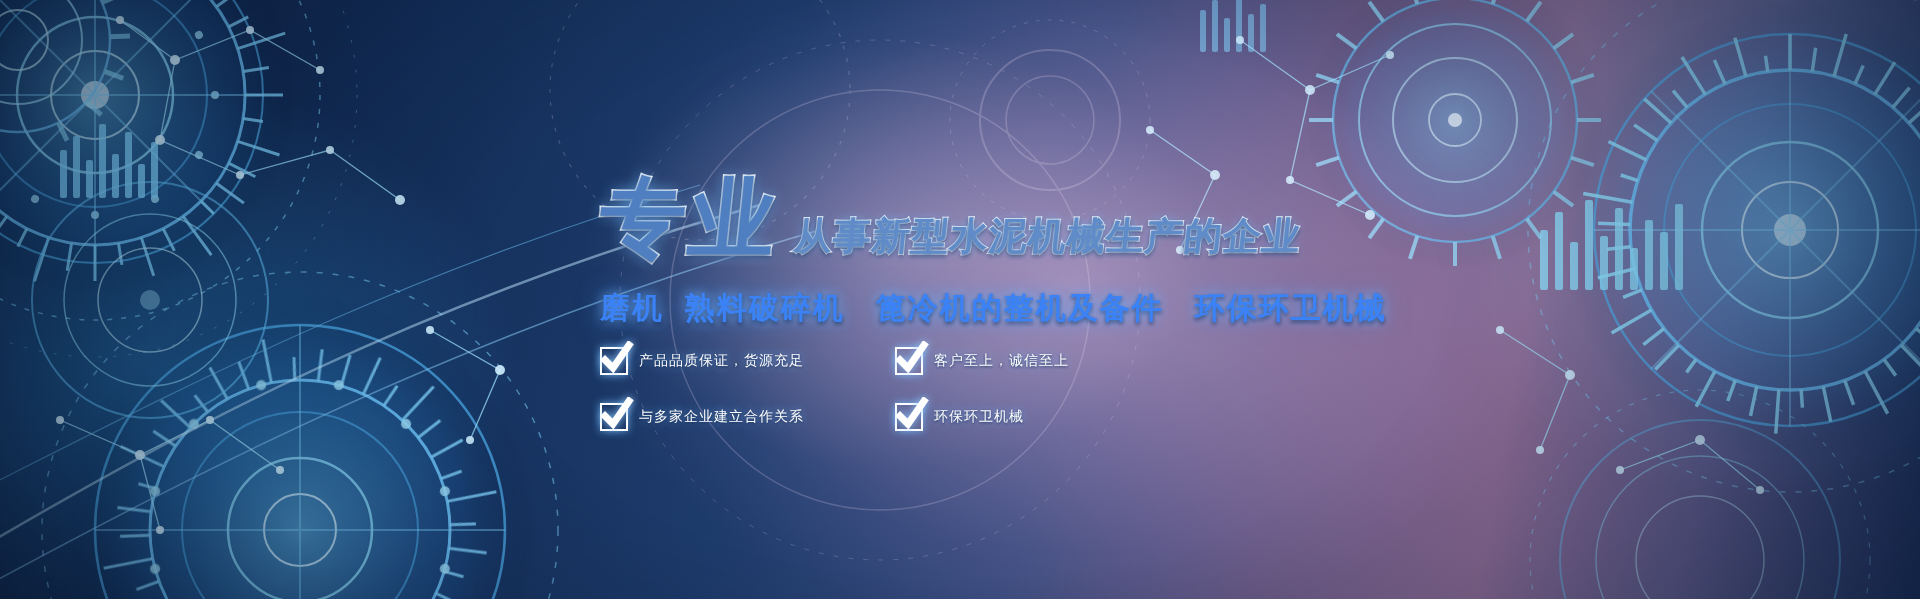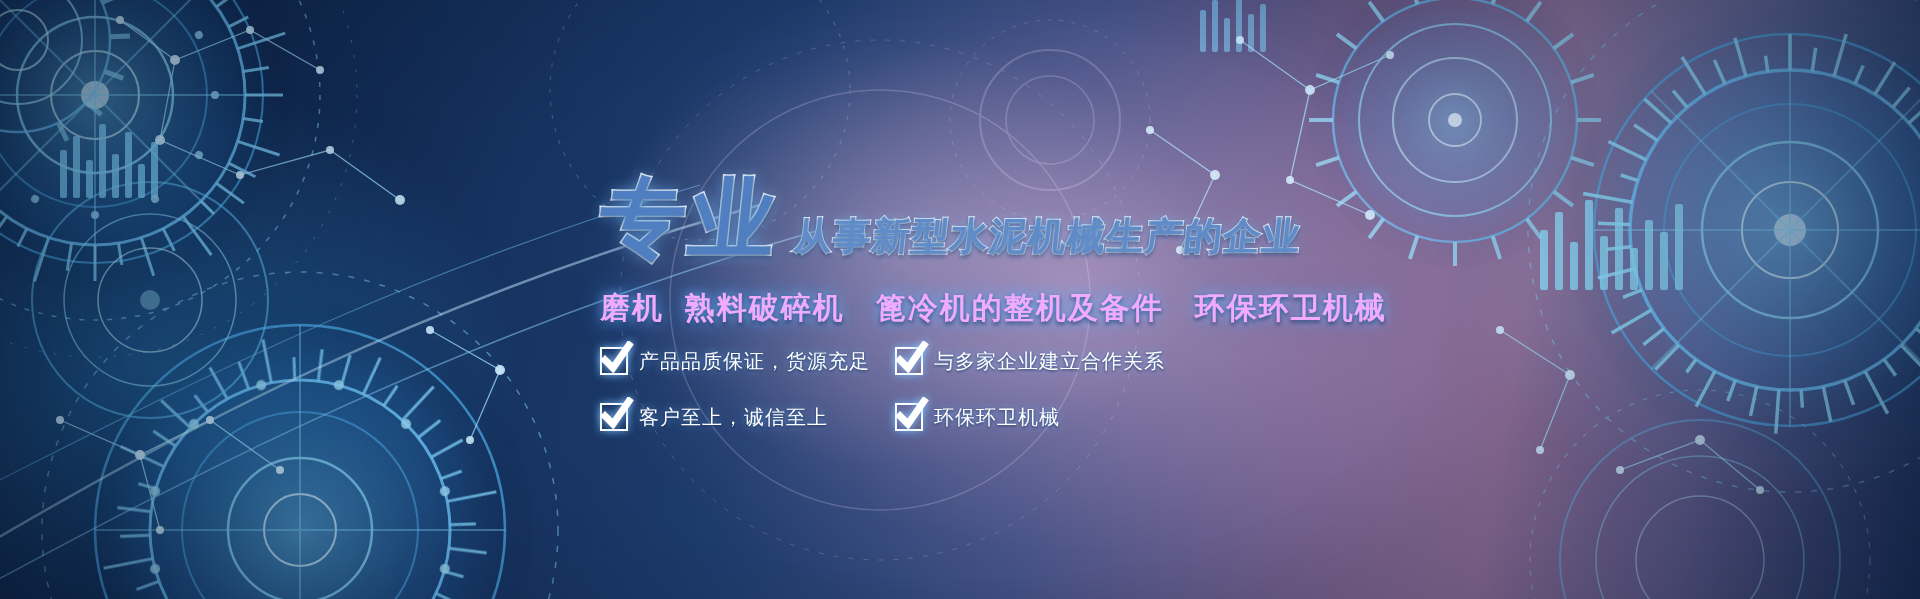--- a/index.html
+++ b/index.html
@@ -30,33 +30,33 @@
      -webkit-text-stroke:3px #ffffff;
      paint-order:stroke fill;
      text-shadow:0 0 14px rgba(120,190,255,.75), 0 2px 6px rgba(10,25,60,.8);
      transform:skewX(-6deg);}
   #hl-sub{font-size:38px;font-weight:bold;letter-spacing:1px;line-height:1;
      margin-left:14px;margin-bottom:6px;color:#5f8bc8;
      -webkit-text-stroke:2px #ffffff;paint-order:stroke fill;
      text-shadow:0 0 10px rgba(120,190,255,.7),0 2px 5px rgba(10,25,60,.8);
      transform:skewX(-6deg);}
   #product-line{position:absolute;left:600px;top:288px;
-     font-size:30px;font-weight:bold;letter-spacing:2px;color:#f0abfc;
+     font-size:30px;font-weight:bold;letter-spacing:2px;color:#3b82f6;
      text-shadow:0 0 12px rgba(110,180,255,.85),0 0 26px rgba(80,150,240,.55),0 2px 4px rgba(8,20,50,.85);
      white-space:pre;}
 
   #bullets{position:absolute;left:600px;top:347px;
      display:grid;grid-template-columns:295px auto;grid-row-gap:28px;}
   .bullet{display:flex;align-items:center;}
   .chk{width:28px;height:28px;flex:0 0 28px;position:relative;
      border:2px solid #ffffff;box-sizing:border-box;margin-right:11px;
      box-shadow:0 0 9px rgba(120,190,255,.8);}
   .chk svg{position:absolute;left:-4px;top:-8px;width:36px;height:36px;
      filter:drop-shadow(0 0 4px rgba(140,200,255,.9));}
-  .btext{font-size:20px;color:#ffffff;letter-spacing:1px;
+  .btext{font-size:14px;color:#ffffff;letter-spacing:1px;
      text-shadow:0 0 9px rgba(110,180,255,.8),0 1px 3px rgba(8,20,50,.85);
      white-space:pre;}
 </style>
 </head>
 <body>
 
 <div id="stage">
 
   <div class="layer" id="bg-base"></div>
   <div class="layer" id="bg-glowL"></div>
@@ -433,30 +433,30 @@
         </span>
         <span class="btext">产品品质保证，货源充足</span>
       </div>
 
       <div class="bullet">
         <span class="chk">
           <svg viewBox="0 0 36 36">
               <path d="M7 19 L15 27 L31 4" fill="none" stroke="#ffffff" stroke-width="7" stroke-linecap="square" stroke-linejoin="miter"></path>
             </svg>
         </span>
-        <span class="btext">与多家企业建立合作关系</span>
+        <span class="btext">客户至上，诚信至上</span>
       </div>
 
       <div class="bullet">
         <span class="chk">
           <svg viewBox="0 0 36 36">
               <path d="M7 19 L15 27 L31 4" fill="none" stroke="#ffffff" stroke-width="7" stroke-linecap="square" stroke-linejoin="miter"></path>
             </svg>
         </span>
-        <span class="btext">客户至上，诚信至上</span>
+        <span class="btext">与多家企业建立合作关系</span>
       </div>
 
       <div class="bullet">
         <span class="chk">
           <svg viewBox="0 0 36 36">
               <path d="M7 19 L15 27 L31 4" fill="none" stroke="#ffffff" stroke-width="7" stroke-linecap="square" stroke-linejoin="miter"></path>
             </svg>
         </span>
         <span class="btext">环保环卫机械</span>
       </div>

